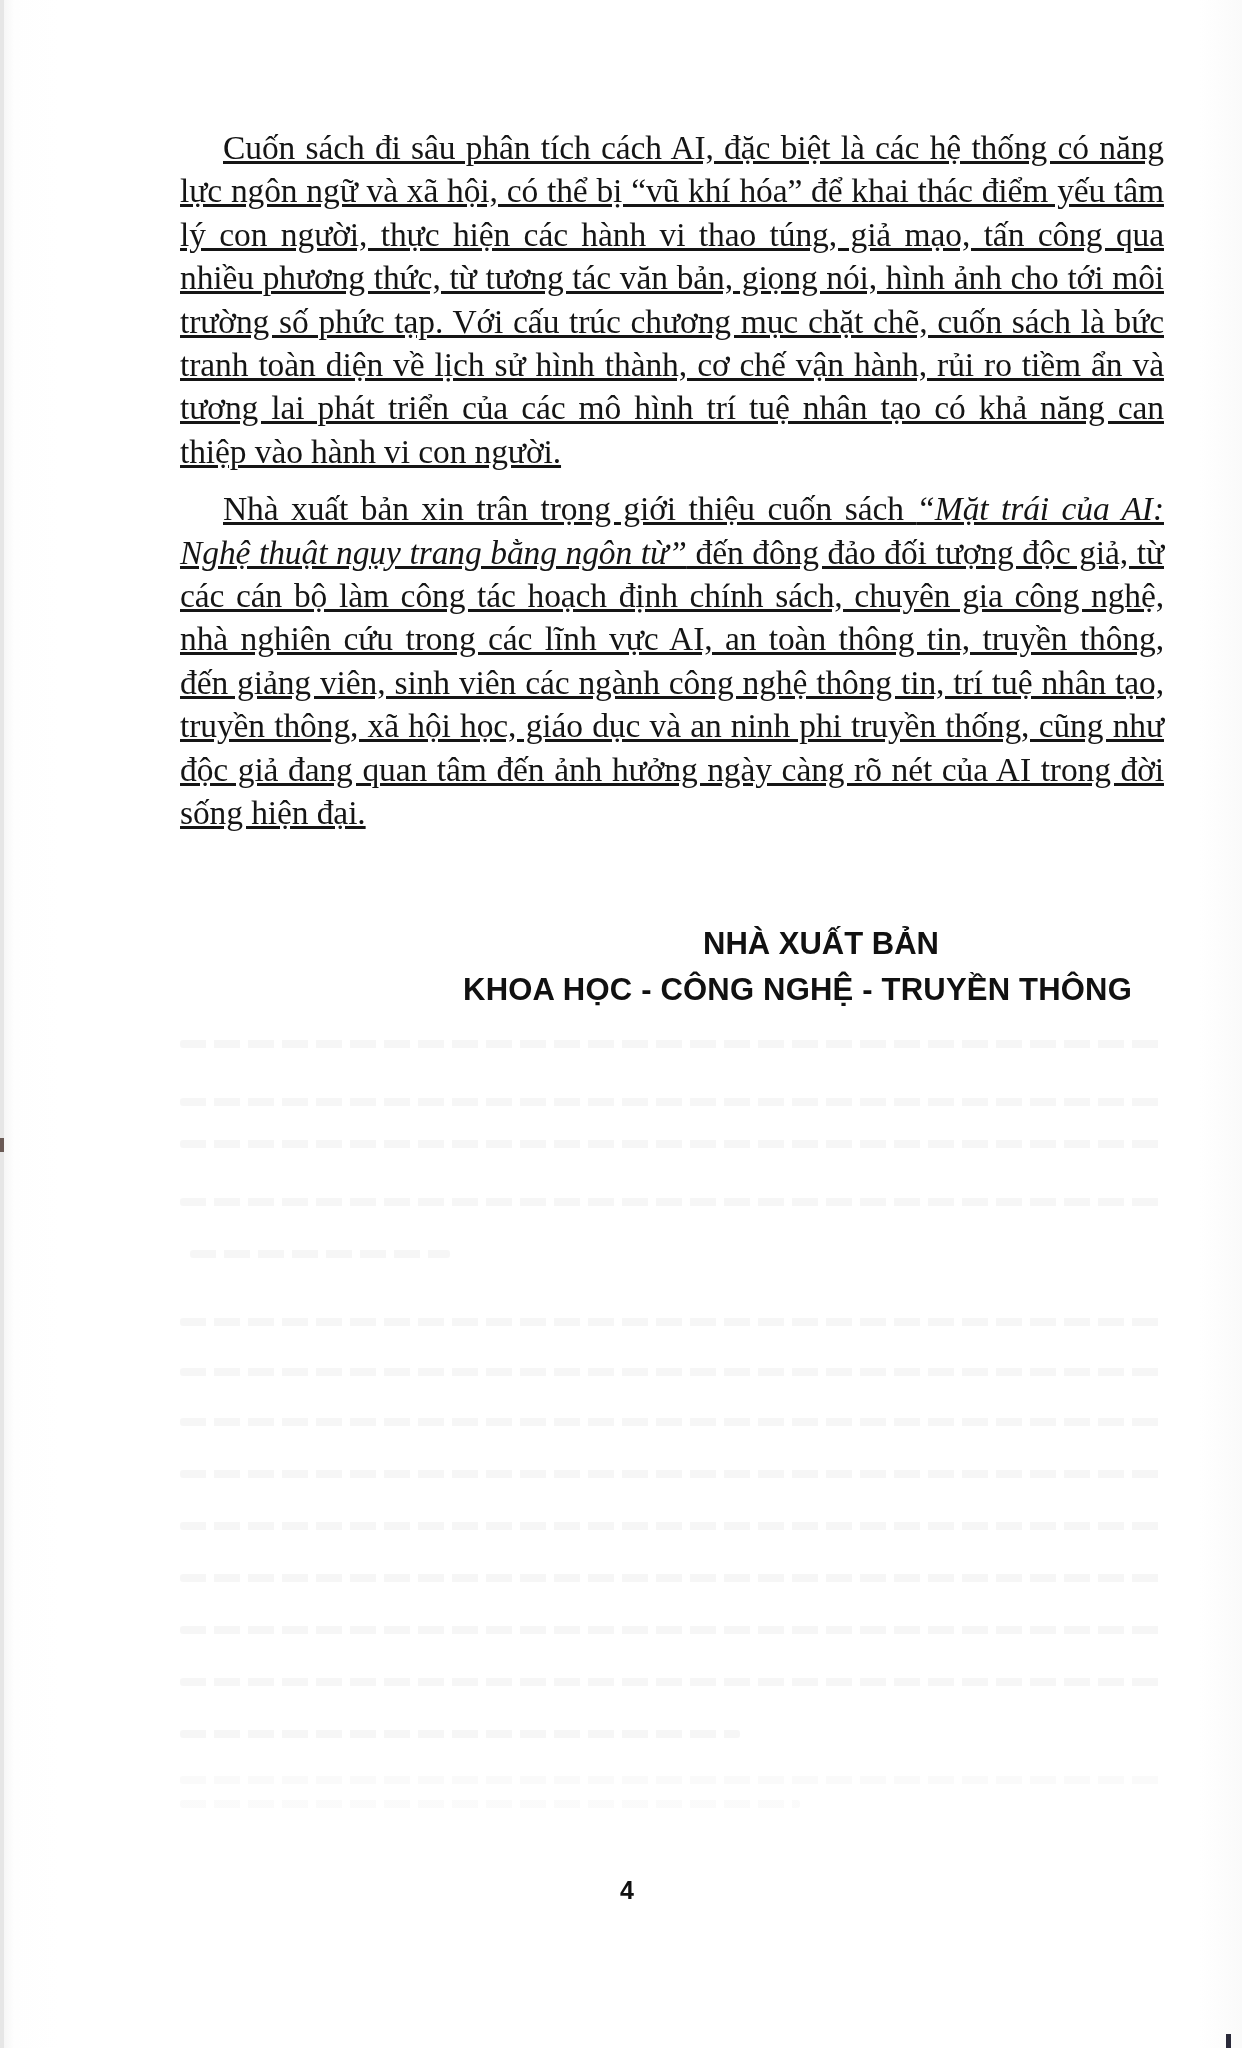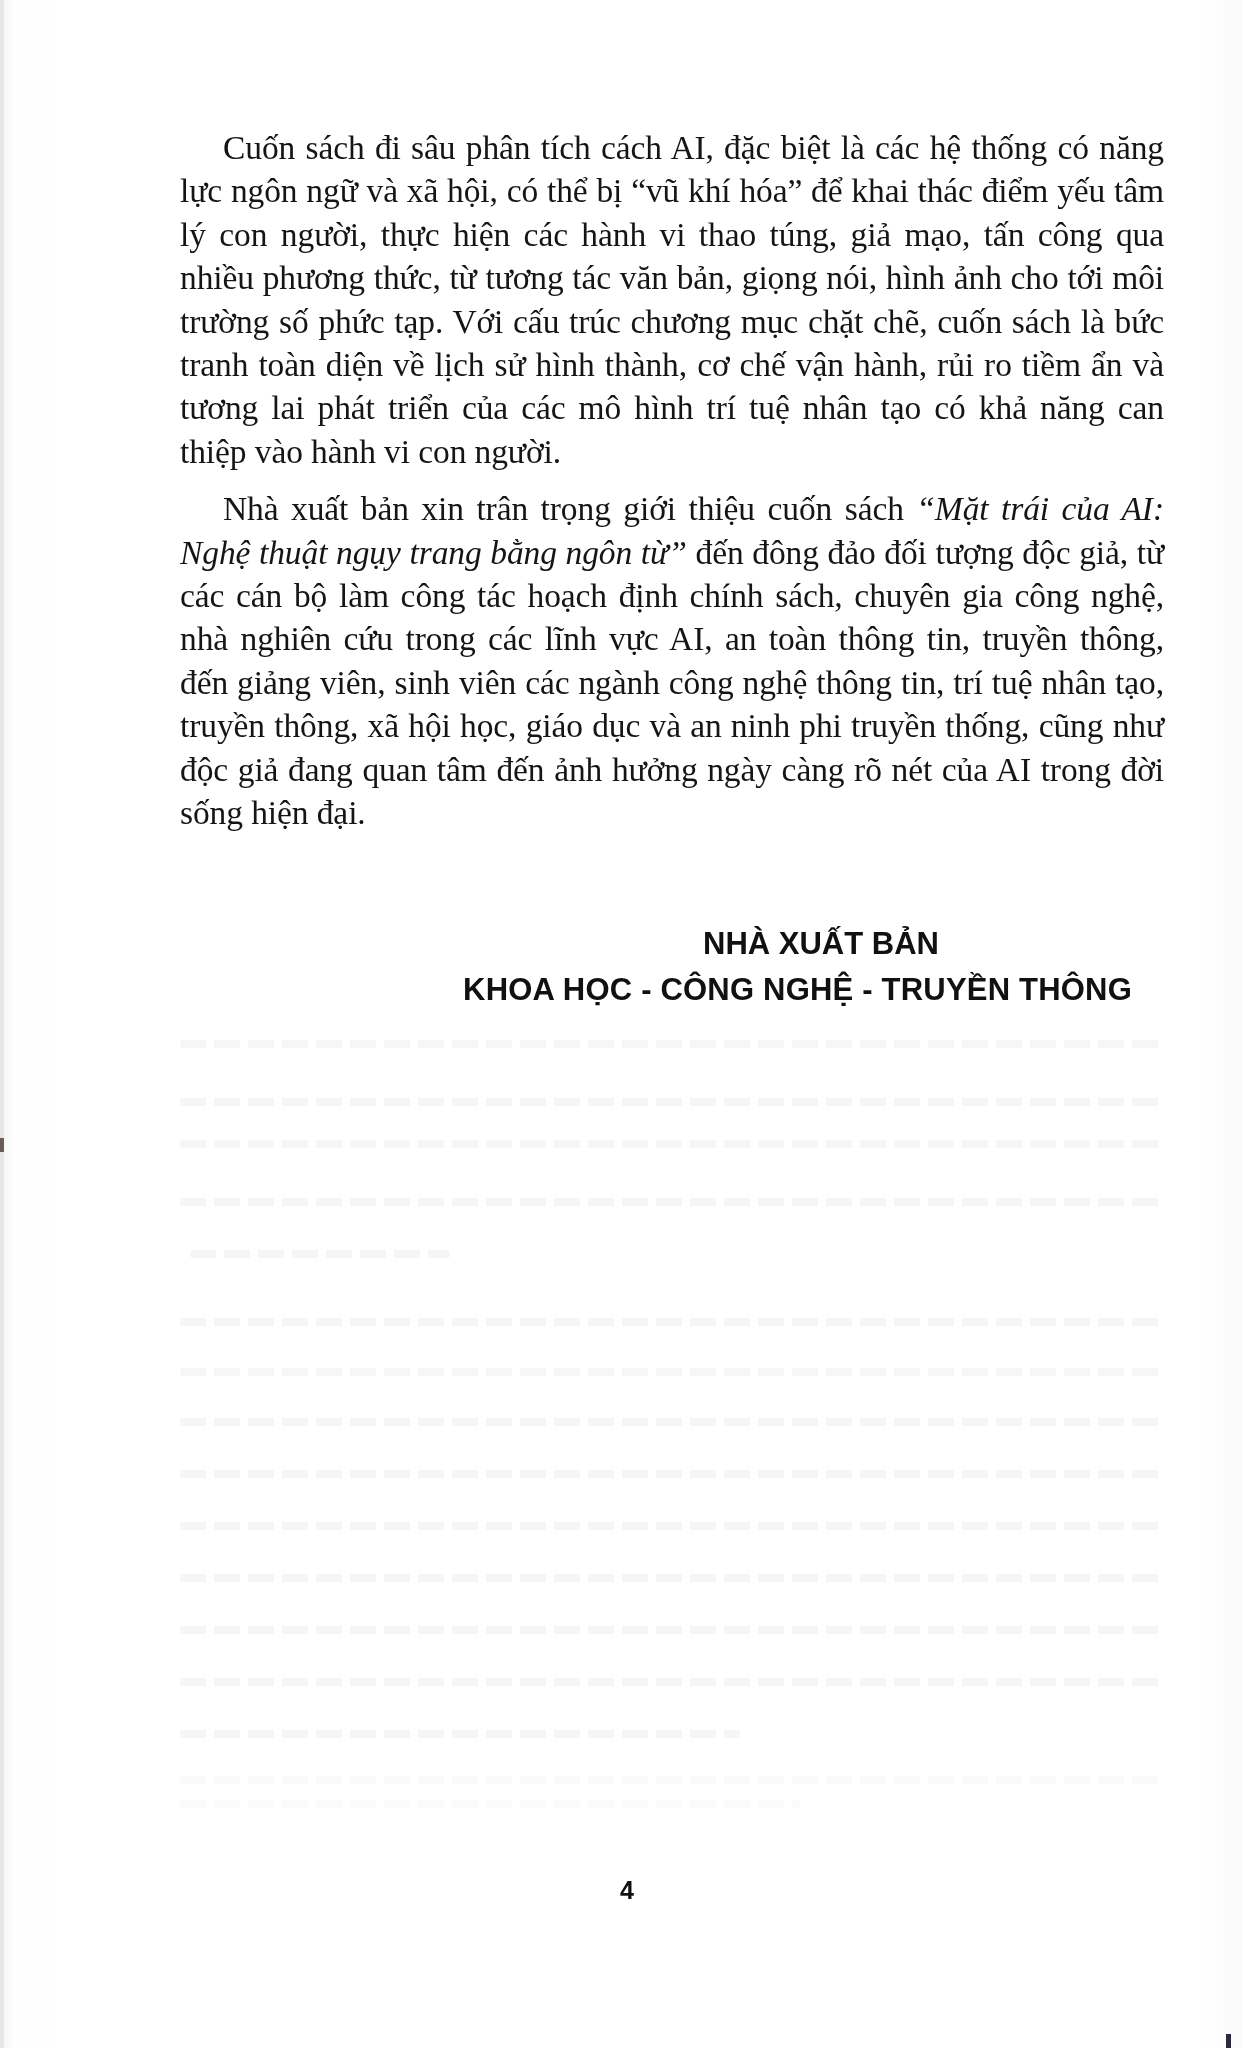--- a/index.html
+++ b/index.html
@@ -56,20 +56,21 @@
       font-size: 33.5px;
       line-height: 43.4px;
       text-align: justify;
       letter-spacing: -0.1px;
     }
     .para {
       margin: 0 4px 14px 0;
       text-indent: 43px;
       text-align: justify;
       text-align-last: left;
+      text-decoration: underline;
     }
     .para em {
       font-style: italic;
     }
     .signature {
       position: absolute;
       top: 921px;
       left: 380px;
       width: 752px;
       text-align: right;

